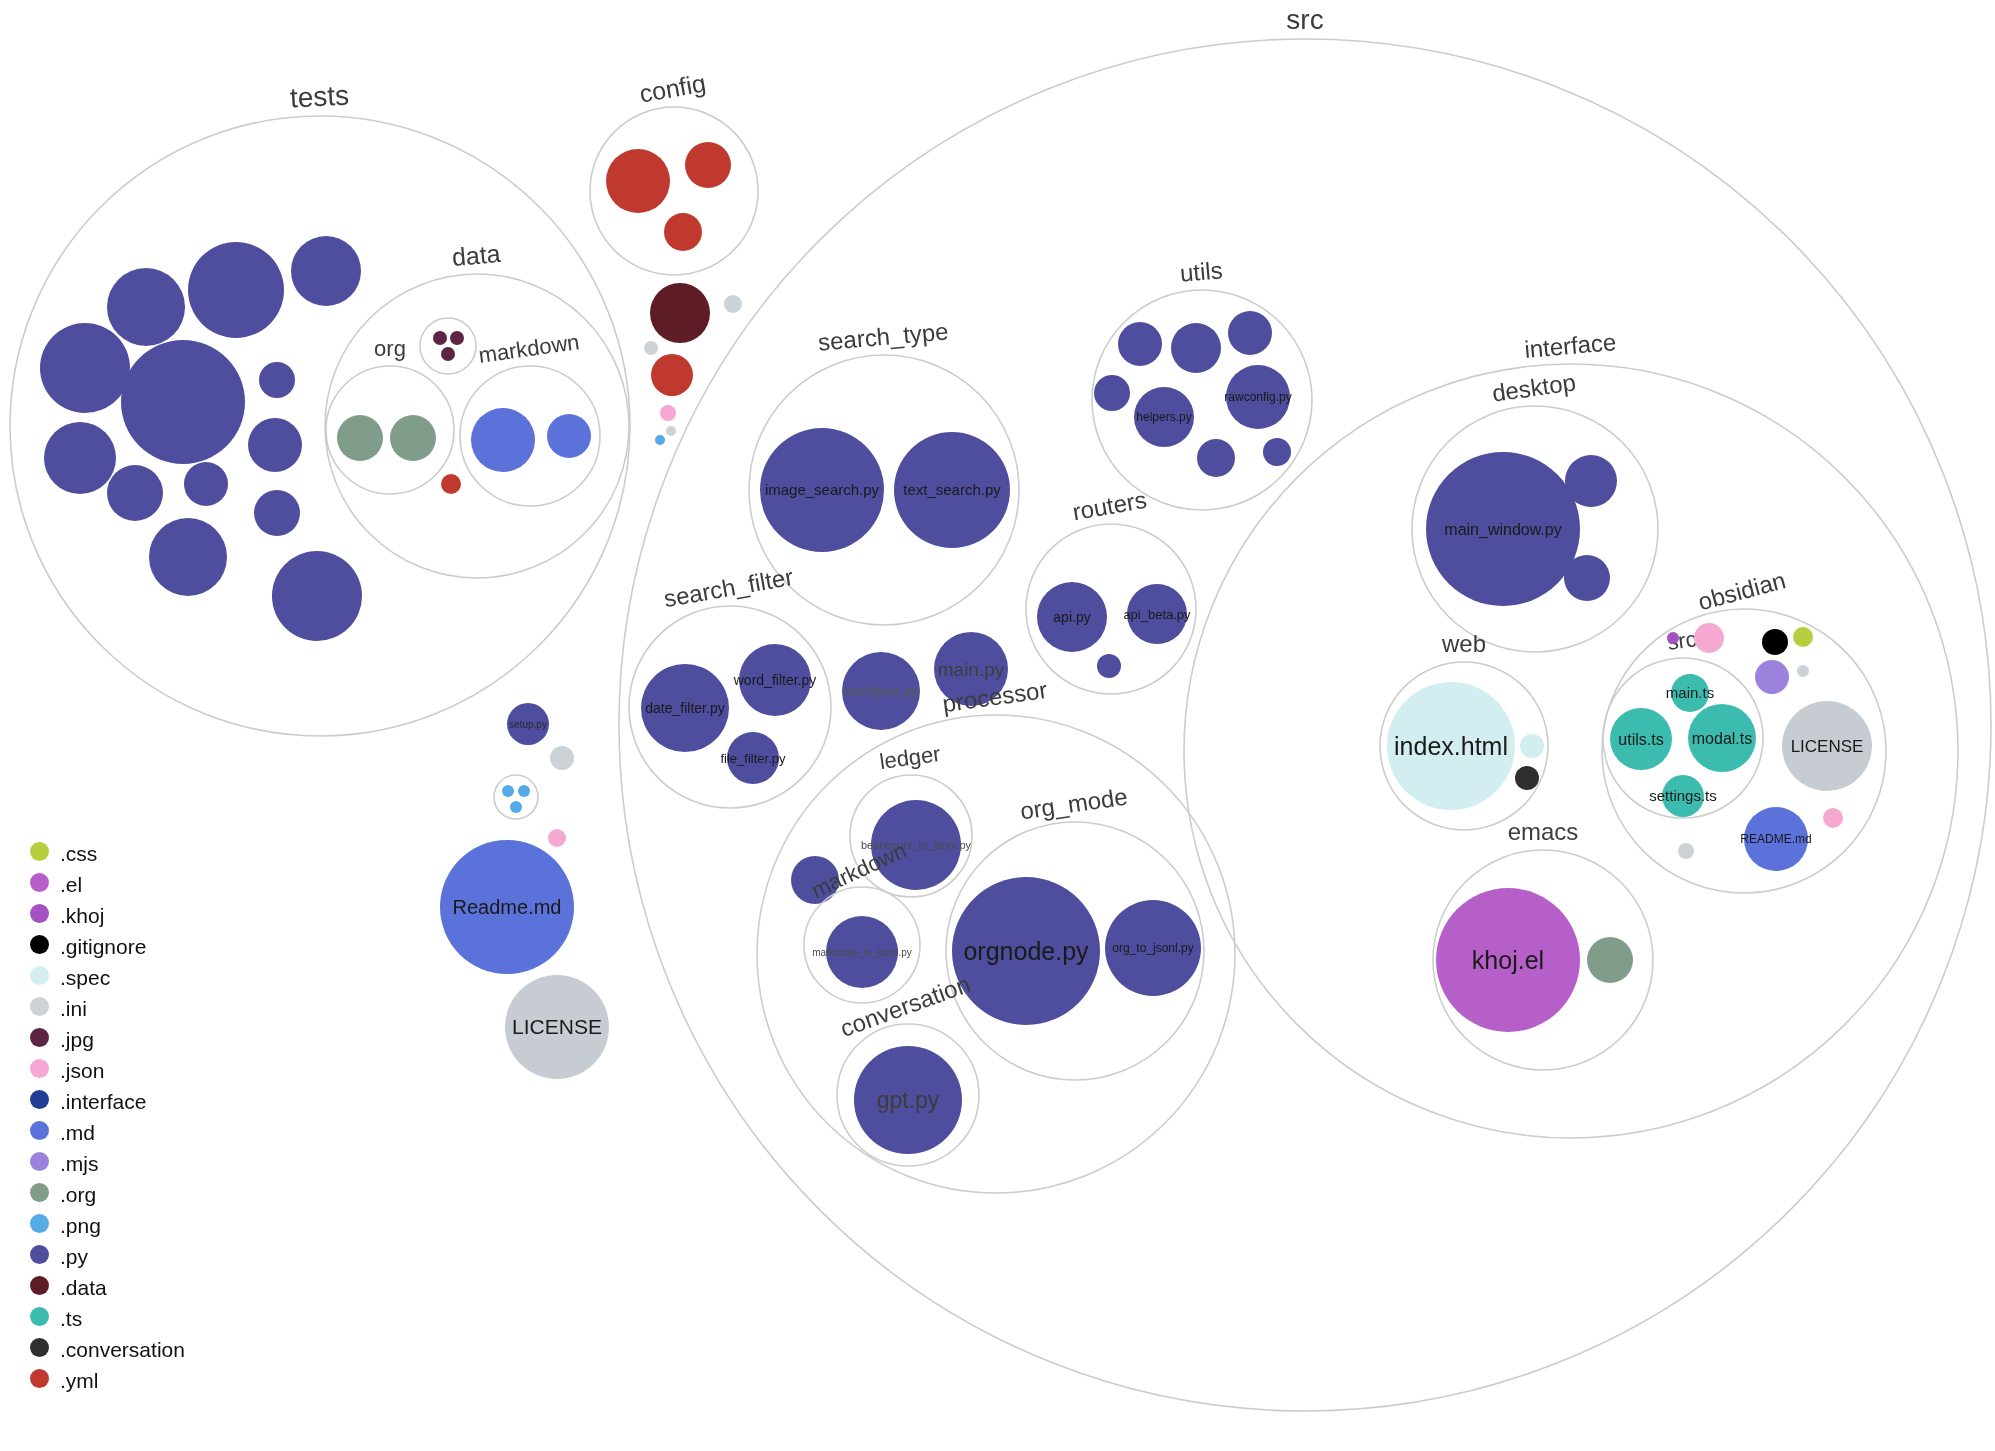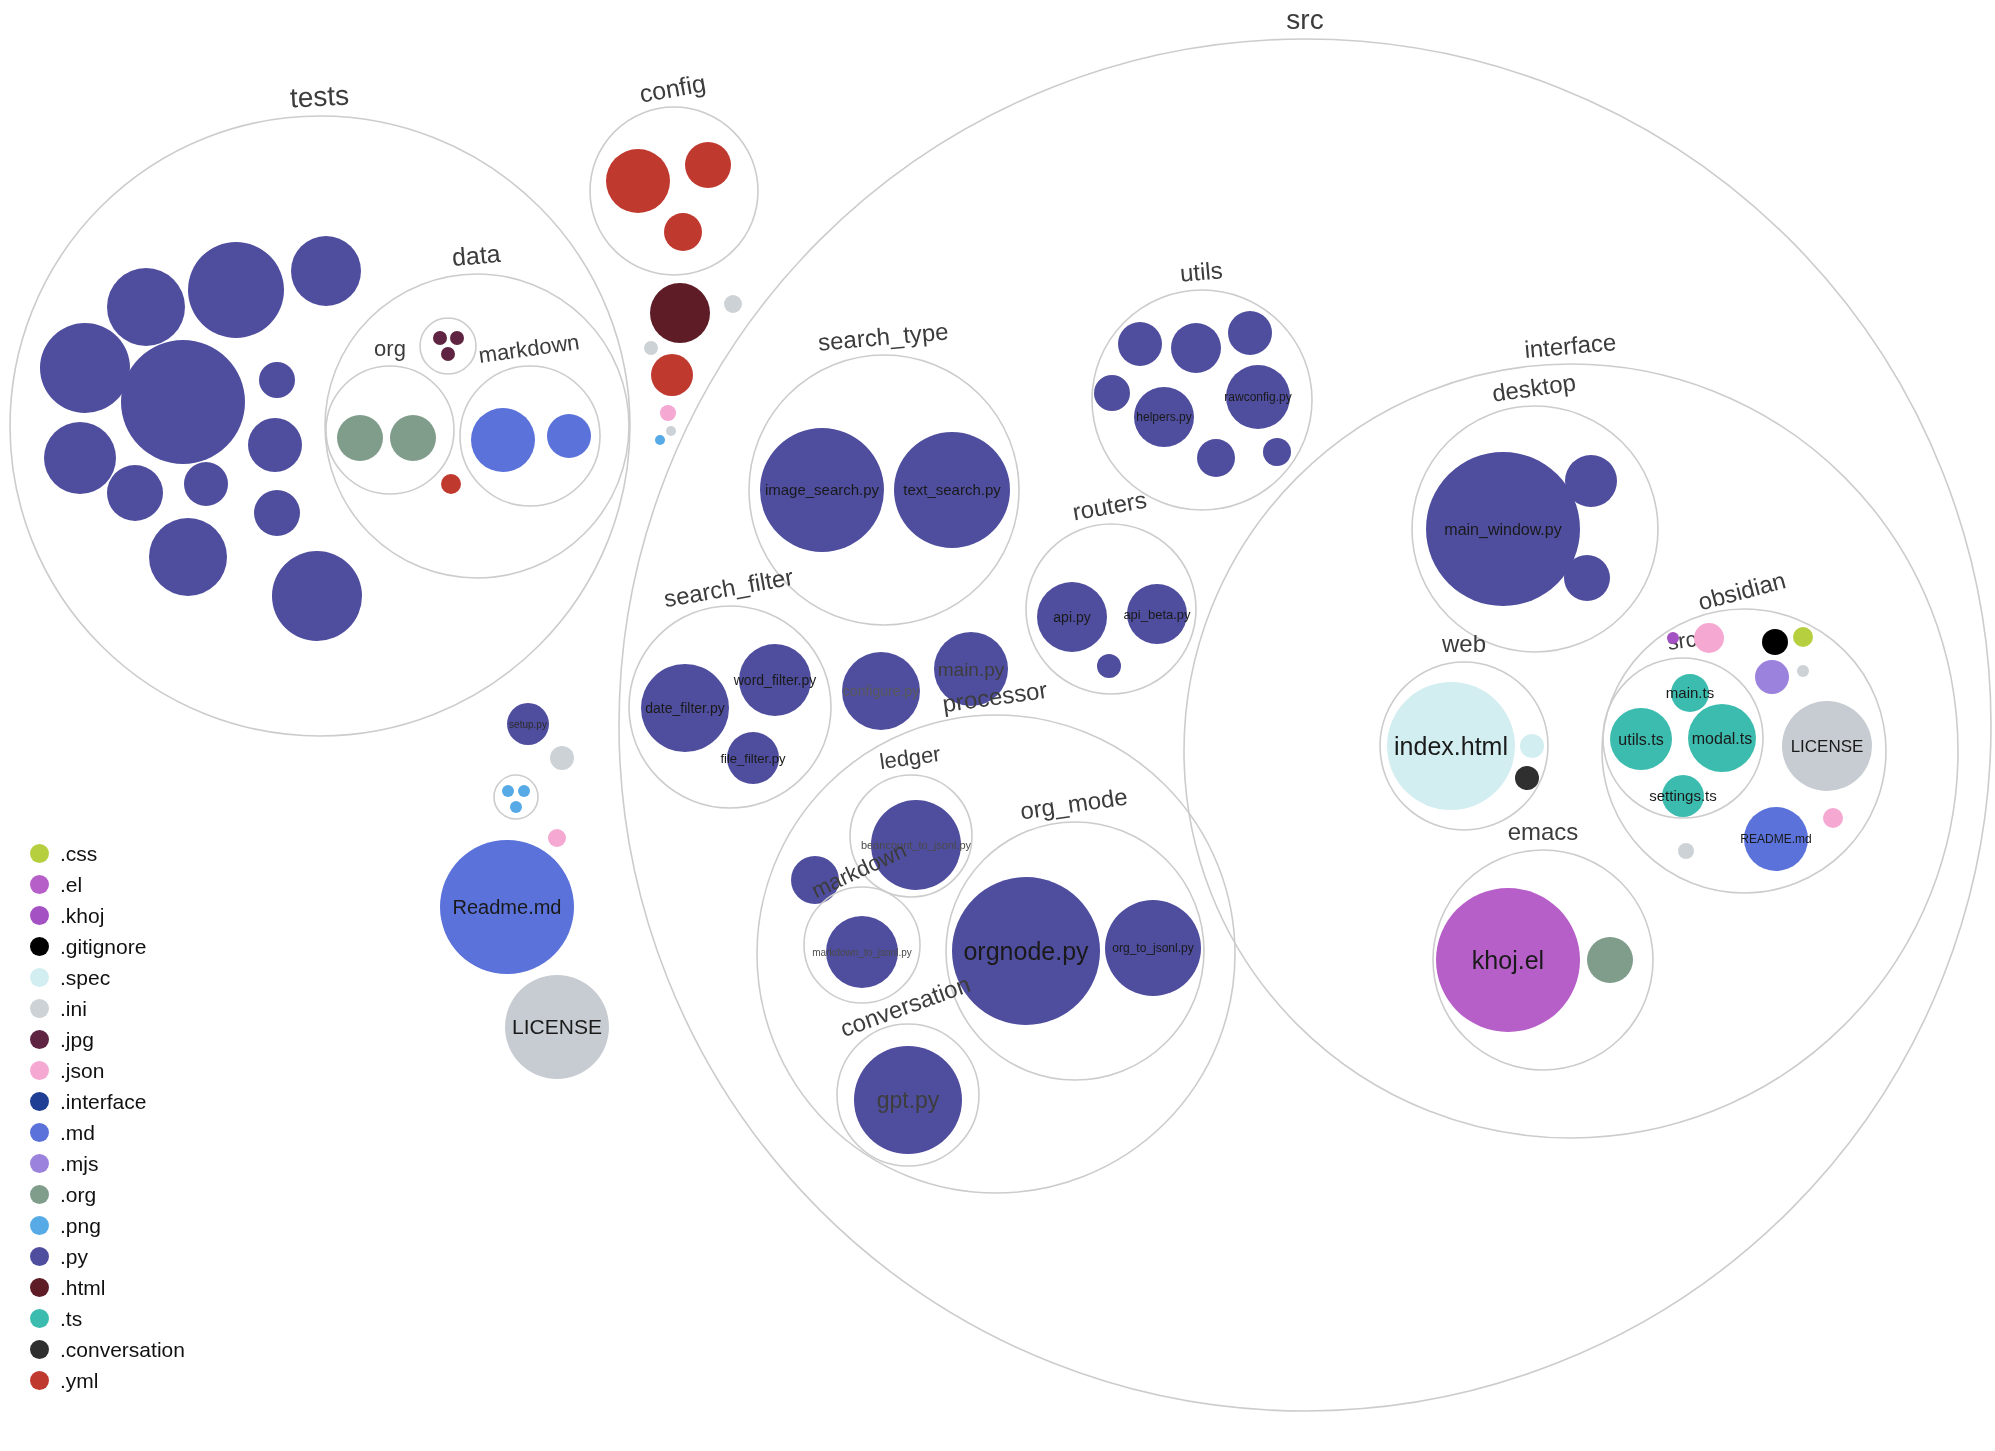--- a/index.html
+++ b/index.html
@@ -1,21 +1,21 @@
 <!DOCTYPE html>
 <html><head>
 <meta charset="utf-8">
 <style>
   html,body{margin:0;padding:0;background:#ffffff;}
   .canvas{position:relative;width:1995px;height:1451px;background:#ffffff;
           font-family:"Liberation Sans",sans-serif;overflow:hidden;}
   .packing-svg{position:absolute;left:0;top:0;}
   .packing-svg text{font-family:"Liberation Sans",sans-serif;}
   .legend{position:absolute;left:30px;top:842px;display:flex;flex-direction:column;gap:8px;}
-  .legend-item{display:flex;align-items:center;height:23px;}
+  .legend-item{display:flex;align-items:flex-start;height:23px;}
   .legend-dot{width:19px;height:19px;border-radius:50%;margin-right:11px;flex:0 0 auto;}
   .legend-label{font-size:21px;color:#111111;line-height:23px;}
 </style>
 </head>
 <body>
 
 <div class="canvas">
   <svg class="packing-svg" width="1995" height="1451" viewBox="0 0 1995 1451">
       <g>
         <circle cx="320" cy="426" r="310" fill="none" stroke="#cccccc" stroke-width="1.6"></circle>
@@ -443,21 +443,21 @@
       <div class="legend-item">
         <span class="legend-dot" style="background: rgb(86, 170, 230);"></span>
         <span class="legend-label">.png</span>
       </div>
       <div class="legend-item">
         <span class="legend-dot" style="background: rgb(79, 77, 158);"></span>
         <span class="legend-label">.py</span>
       </div>
       <div class="legend-item">
         <span class="legend-dot" style="background: rgb(94, 28, 38);"></span>
-        <span class="legend-label">.html</span>
+        <span class="legend-label">.data</span>
       </div>
       <div class="legend-item">
         <span class="legend-dot" style="background: rgb(60, 188, 174);"></span>
         <span class="legend-label">.ts</span>
       </div>
       <div class="legend-item">
         <span class="legend-dot" style="background: rgb(47, 47, 47);"></span>
         <span class="legend-label">.conversation</span>
       </div>
       <div class="legend-item">

